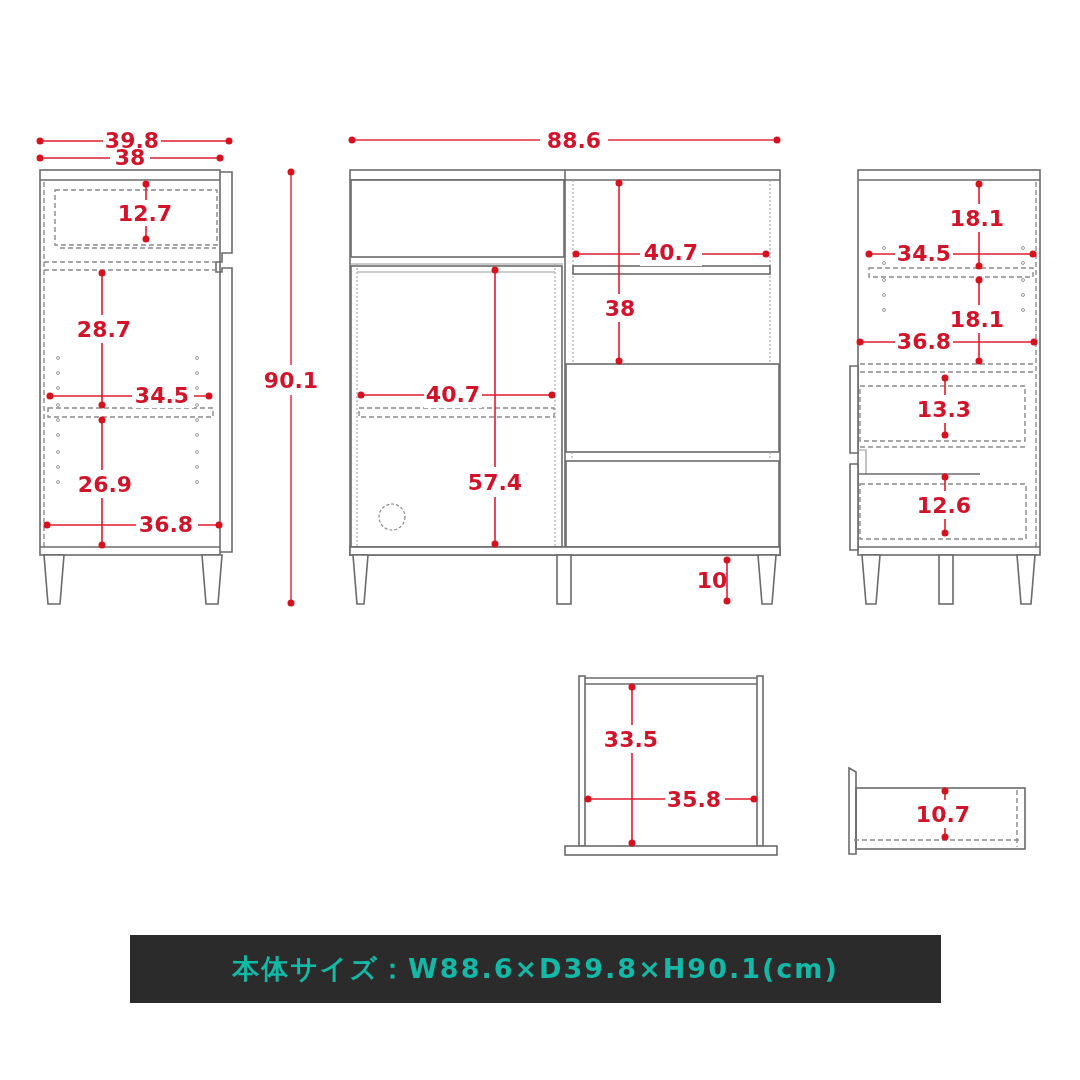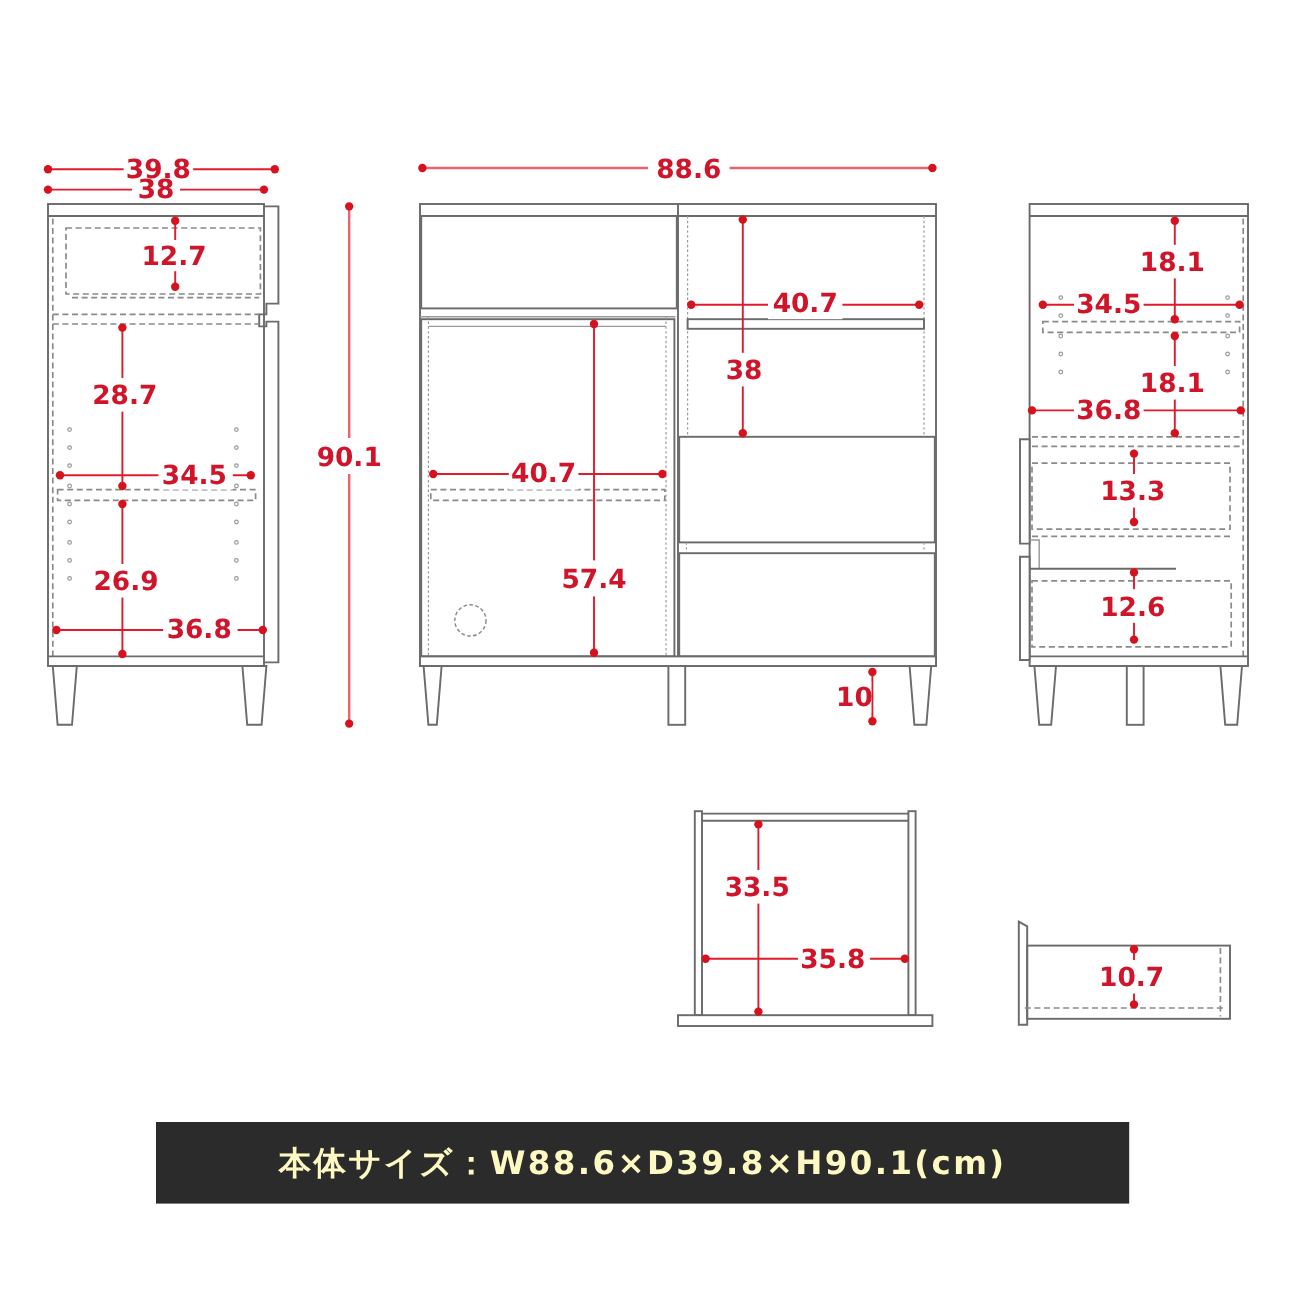--- a/index.html
+++ b/index.html
@@ -11,21 +11,21 @@
     .lnl { stroke: #9a9a9a; stroke-width: 1.2; fill: none; }
     .dash { stroke: #8a8a8a; stroke-width: 1.4; fill: none; stroke-dasharray: 5 3; }
     .dashs { stroke: #9a9a9a; stroke-width: 1; fill: none; stroke-dasharray: 2 2; }
     .dim { stroke: #e01b2c; stroke-width: 1.6; }
     .dimh { stroke: #e9636c; stroke-width: 2; }
     .dot { fill: #d6121f; }
     .lbl { fill: #d0142a; font-family: "DejaVu Sans", sans-serif; font-weight: bold; font-size: 22px; }
     .lbl-bg { fill: #ffffff; }
     .hole { fill: none; stroke: #999; stroke-width: 1; }
     .banner { position: absolute; left: 130px; top: 935px; width: 811px; height: 68px;
-              background: #2b2b2b; color: #fef9c3; display: flex; align-items: center;
+              background: #2b2b2b; color: #14b8a6; display: flex; align-items: center;
               justify-content: center; font-family: "DejaVu Sans", sans-serif;
               font-weight: bold; font-size: 27px; letter-spacing: 2px; }
   </style>
 </head>
 <body>
 
 <svg width="1080" height="1080" viewBox="0 0 1080 1080">
 
   <g>
 

